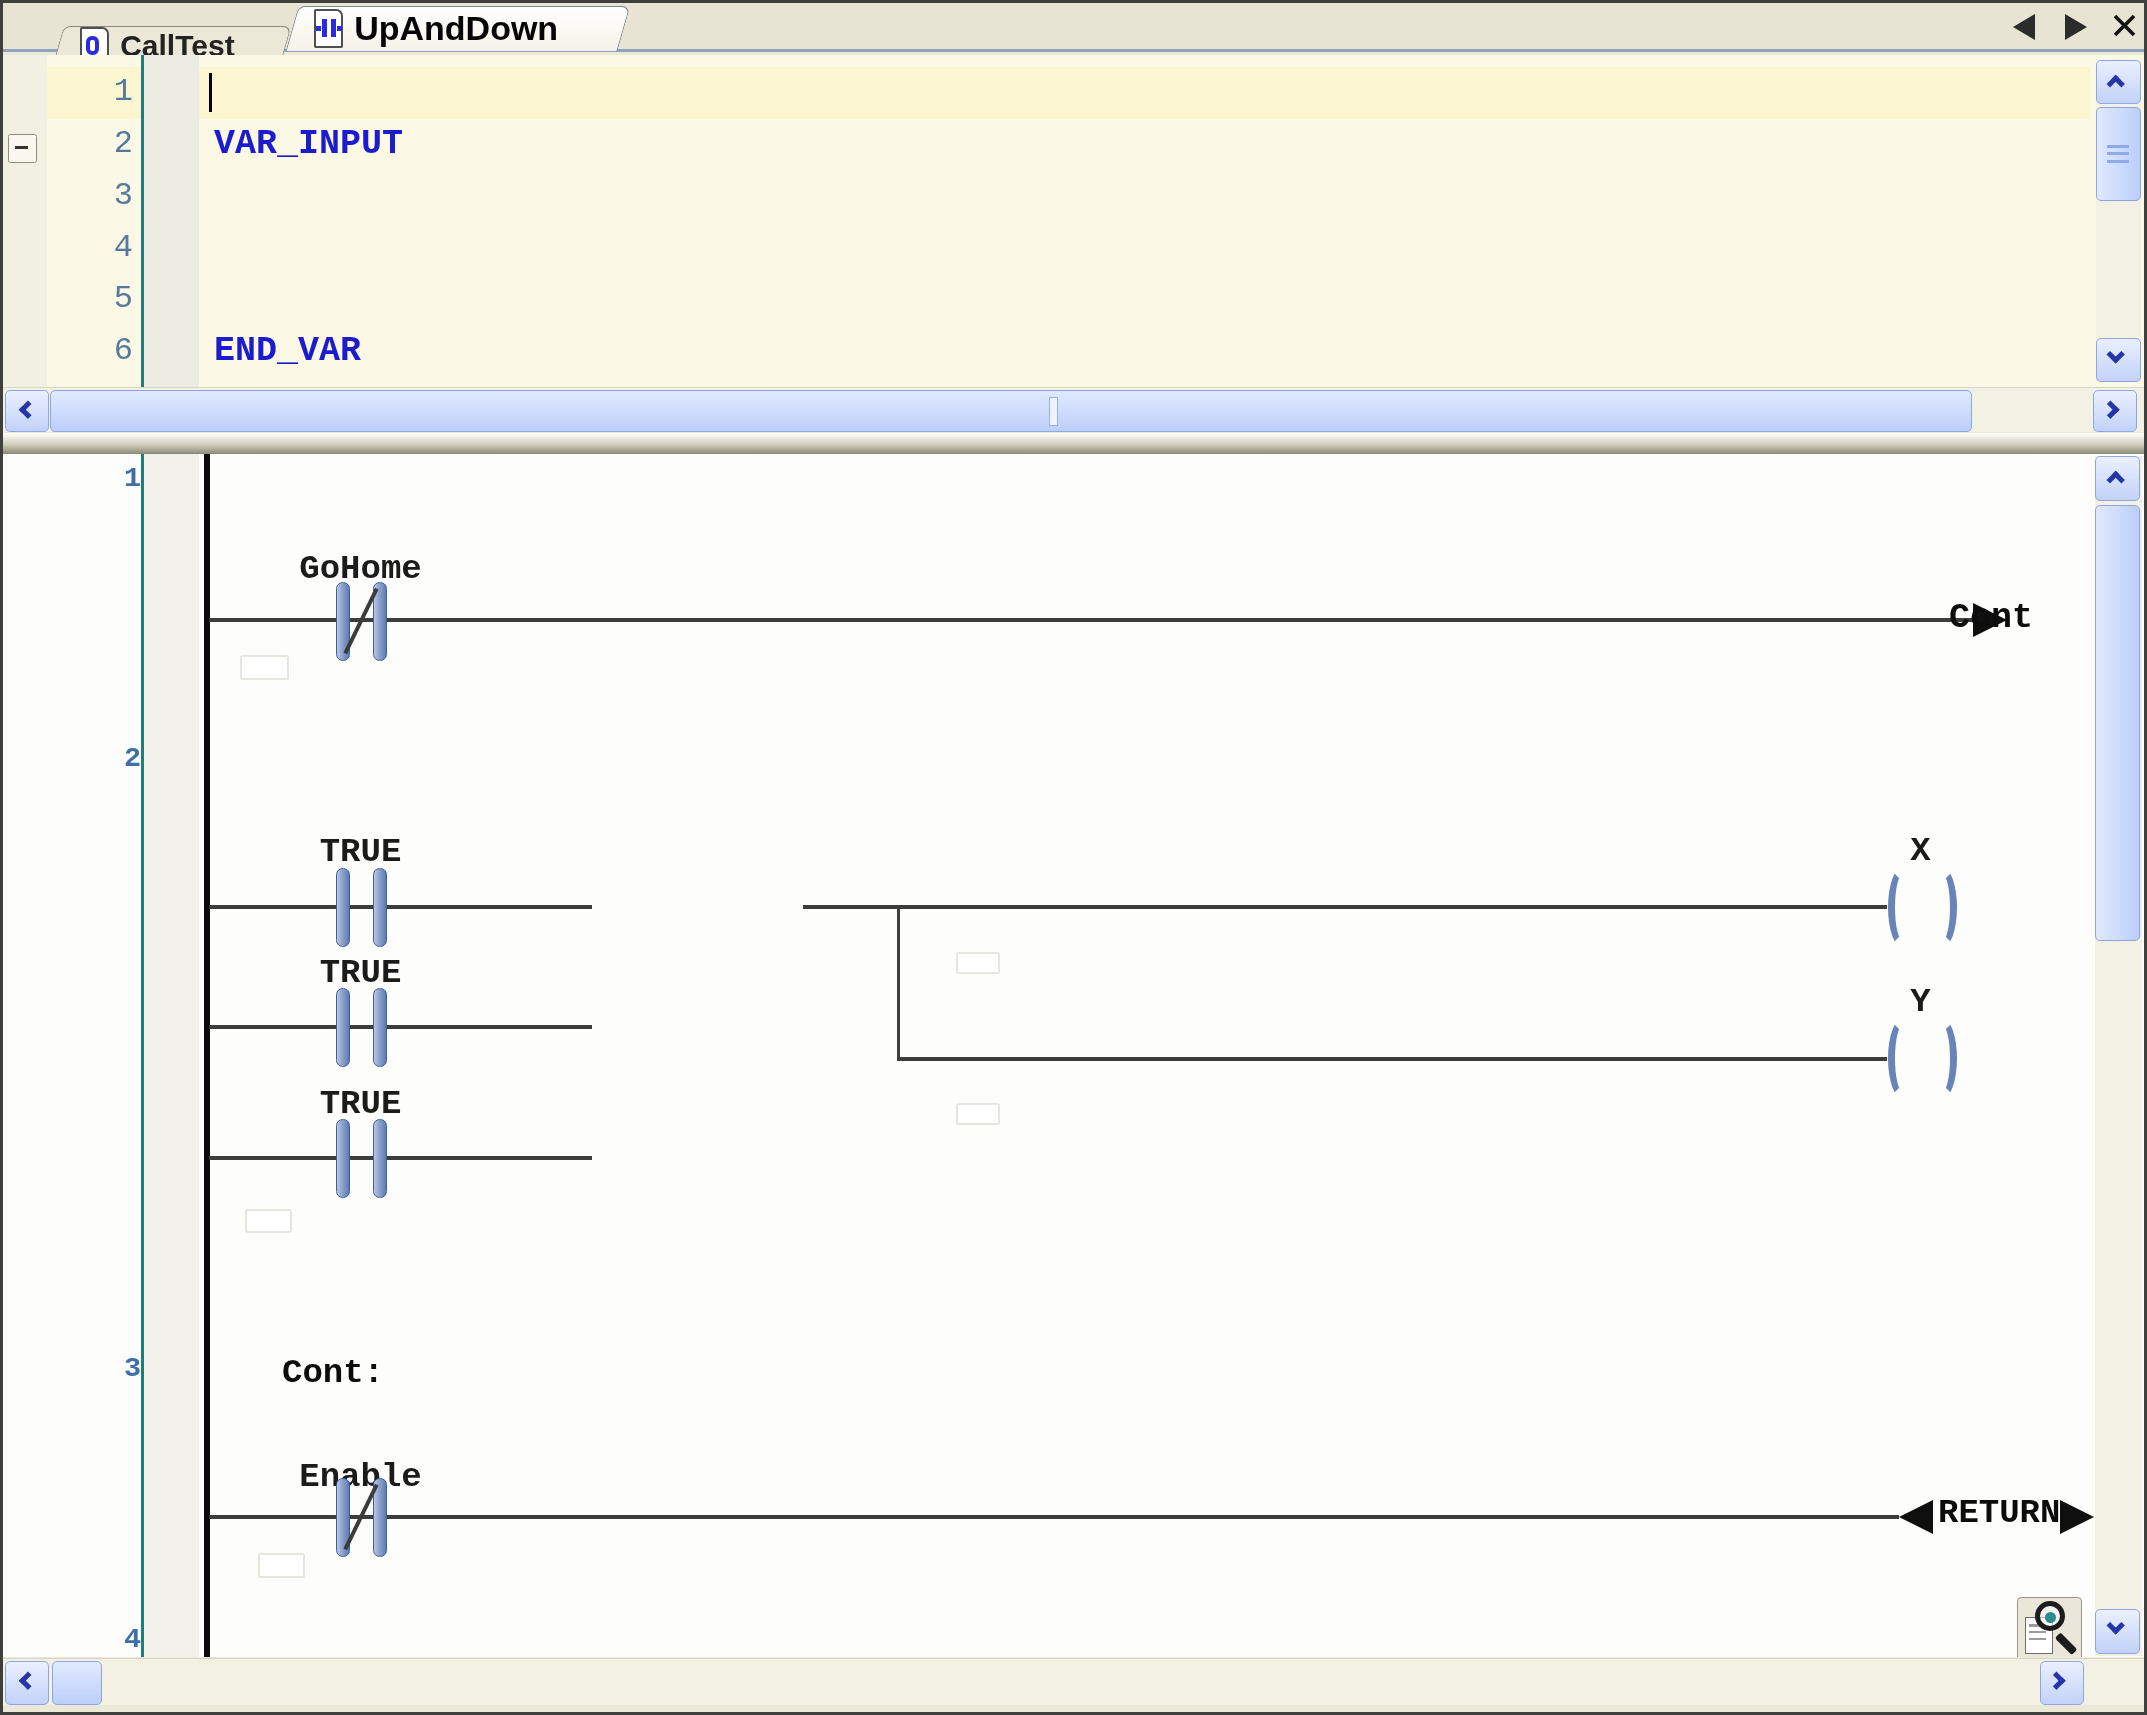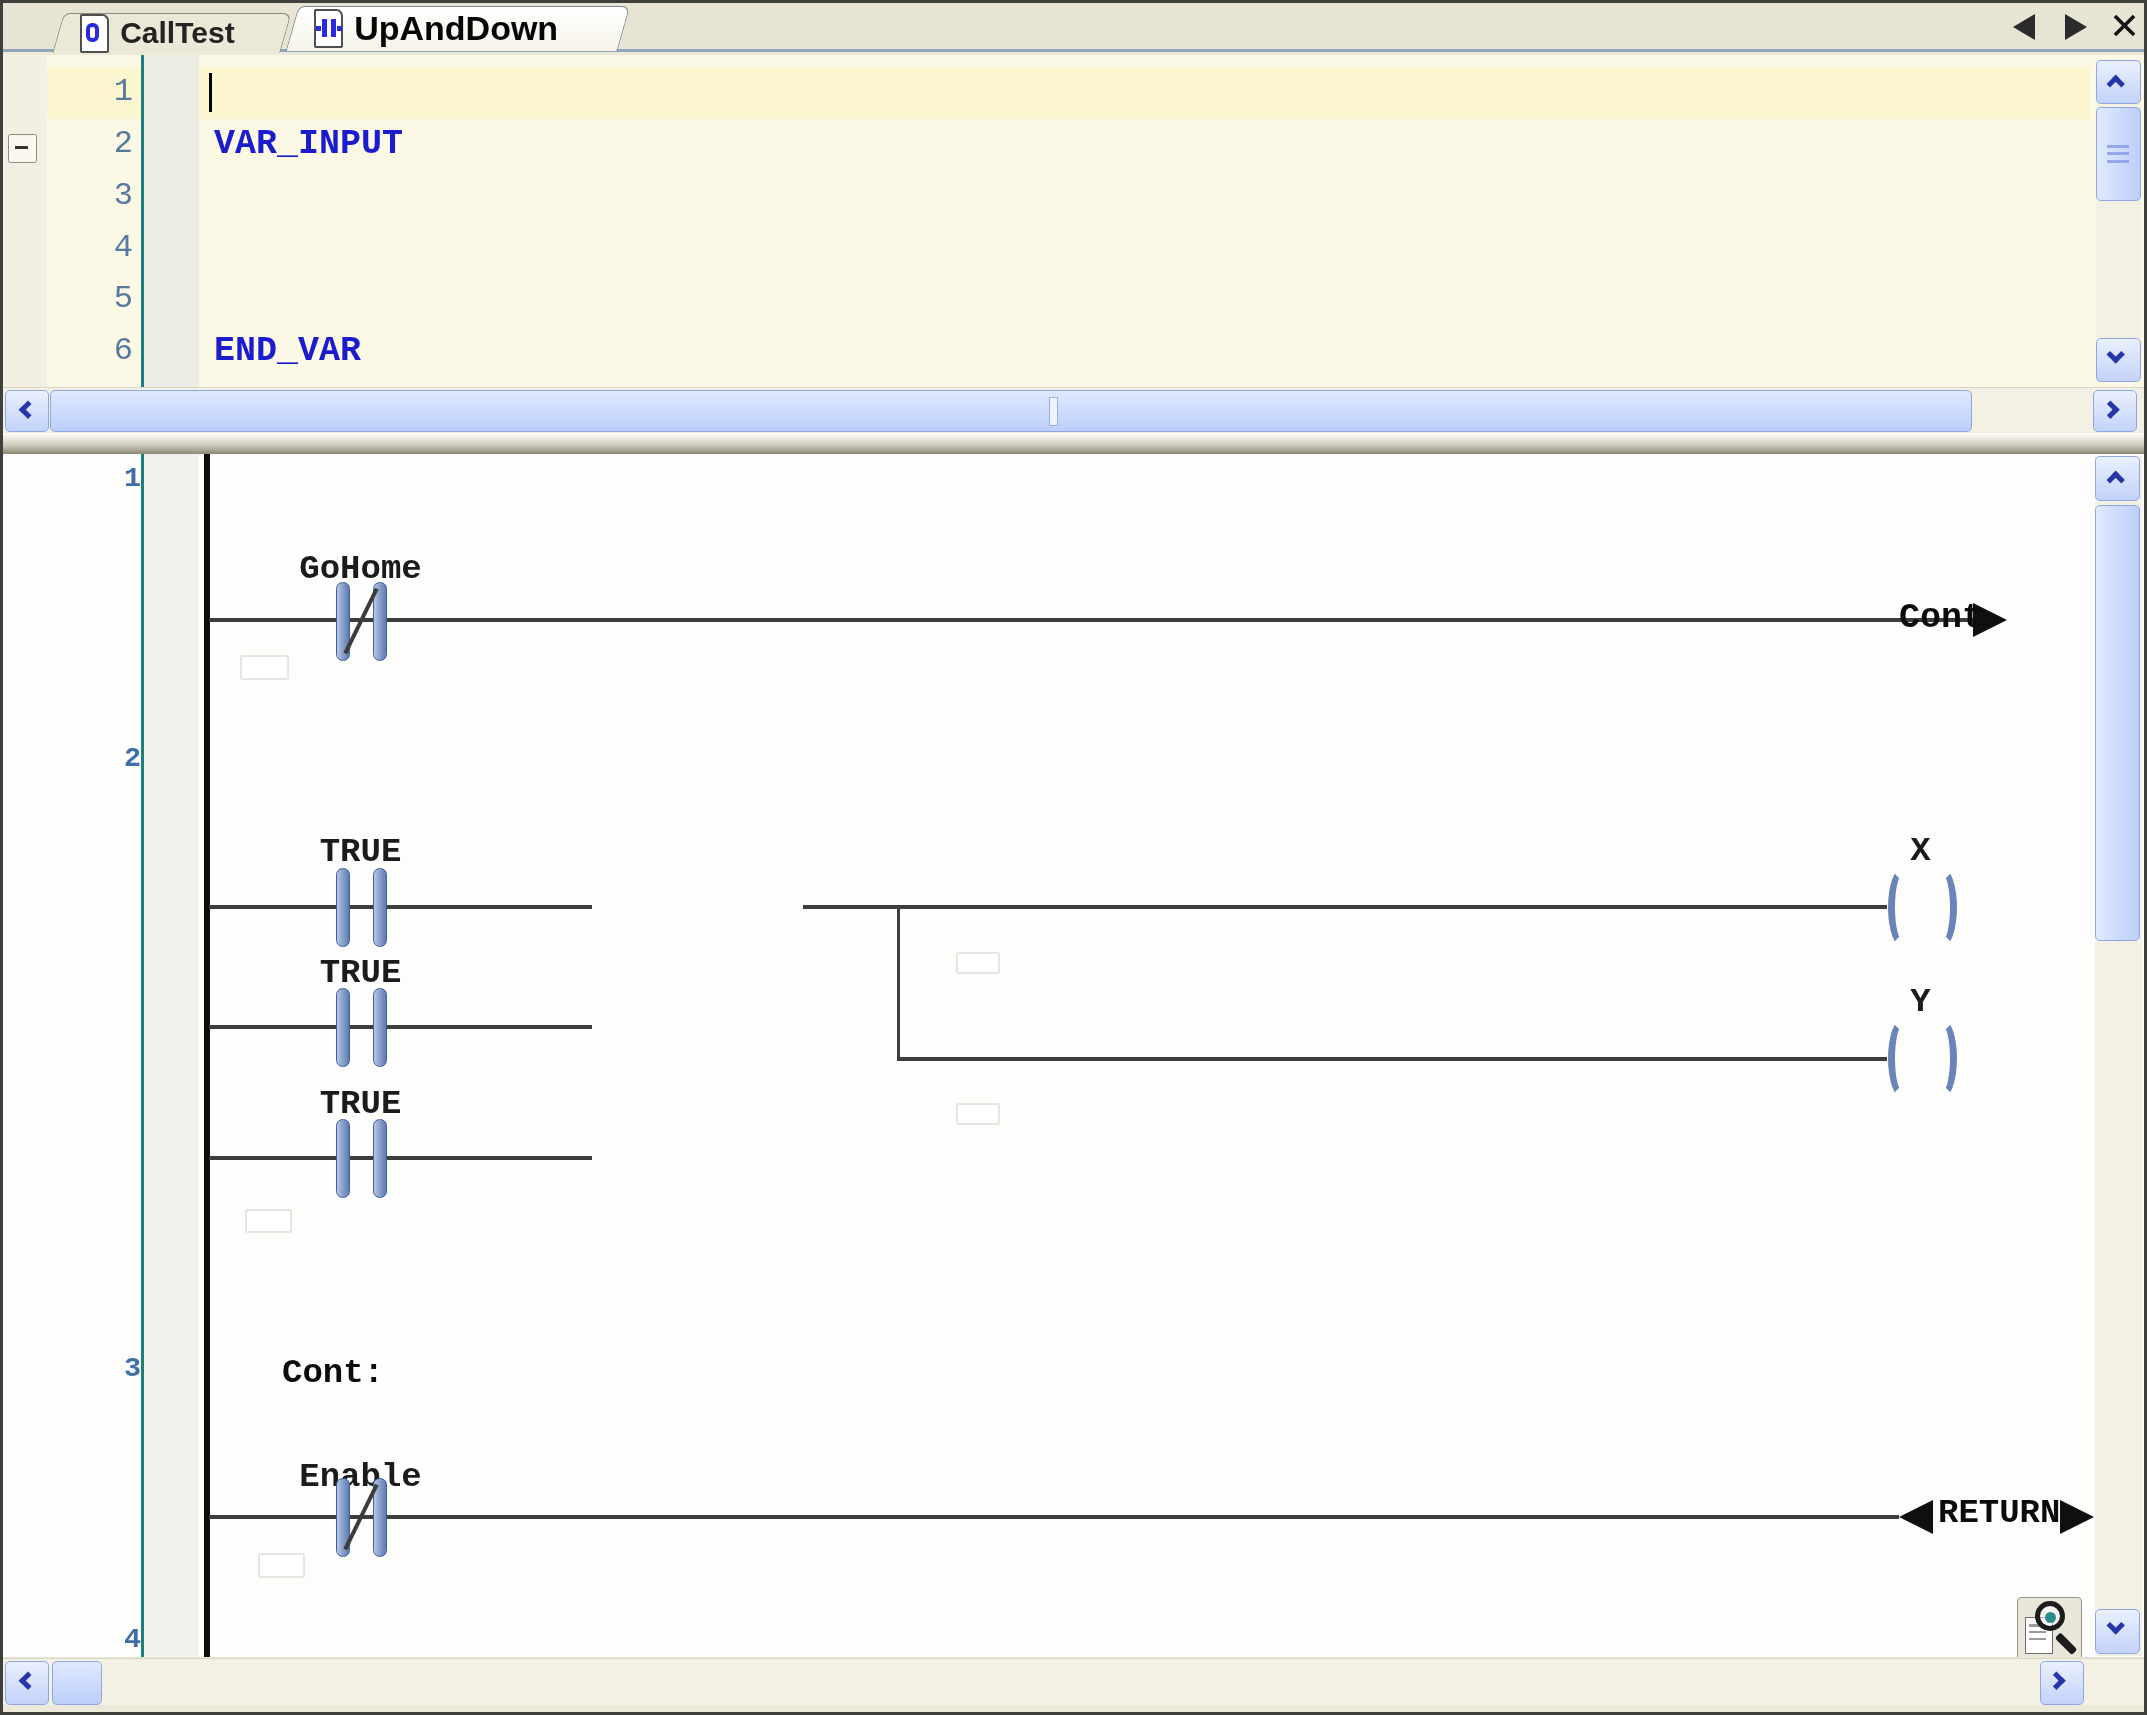--- a/index.html
+++ b/index.html
@@ -98,21 +98,21 @@
   .zlens{position:absolute;left:17px;top:3.4px;width:30px;height:30px;border:5.9px solid #1c1c1c;border-radius:50%;background:rgba(255,255,255,.55);}
   .zdot{position:absolute;left:5px;top:5.9px;width:11px;height:11px;background:#2a8c8c;border-radius:50%;}
   .zhandle{position:absolute;left:44px;top:34px;width:7.6px;height:23.5px;background:#1c1c1c;transform:rotate(-45deg);border-radius:2.5px;}
 </style>
 </head>
 <body>
 
 <div class="window sans">
 
   <div class="tabbar">
-    <div class="tab" style="left:55px;top:10px;width:228px;">
+    <div class="tab" style="left:55px;top:23px;width:228px;">
       <div class="shape"></div>
       <div class="inner">
         <div class="pagedoc">
           <div class="glyphO"></div>
         </div>
         <span class="tablabel">CallTest</span>
       </div>
     </div>
     <div class="tab active" style="left:289px;top:3.4px;width:332px;height:45px;">
       <div class="shape"></div>
@@ -204,21 +204,21 @@
 
     <div class="lbl" style="left:257px;top:96px;">GoHome</div>
     <div class="wire" style="left:206px;top:164px;width:1764px;"></div>
     <div class="contact" style="left:331px;top:128px;">
       <div class="cbar" style="left:1.7px;"></div>
         <div class="cbar" style="left:39px;"></div>
         <div class="slash"></div>
     </div>
     <div class="ph" style="left:237px;top:201px;width:49px;height:25px;"></div>
     <div class="jtri-r" style="left:1970px;top:149px;"></div>
-    <div class="jlabel" style="left:1896px;top:144px;">Cont</div>
+    <div class="jlabel" style="left:1946px;top:144px;">Cont</div>
 
     <div class="lbl" style="left:257px;top:379px;">TRUE</div>
     <div class="lbl" style="left:257px;top:500px;">TRUE</div>
     <div class="lbl" style="left:257px;top:631px;">TRUE</div>
     <div class="wire" style="left:206px;top:451px;width:383px;"></div>
     <div class="wire" style="left:206px;top:571px;width:383px;"></div>
     <div class="wire" style="left:206px;top:702px;width:383px;"></div>
     <div class="contact" style="left:331px;top:414px;">
       <div class="cbar" style="left:1.7px;"></div>
         <div class="cbar" style="left:39px;"></div>

